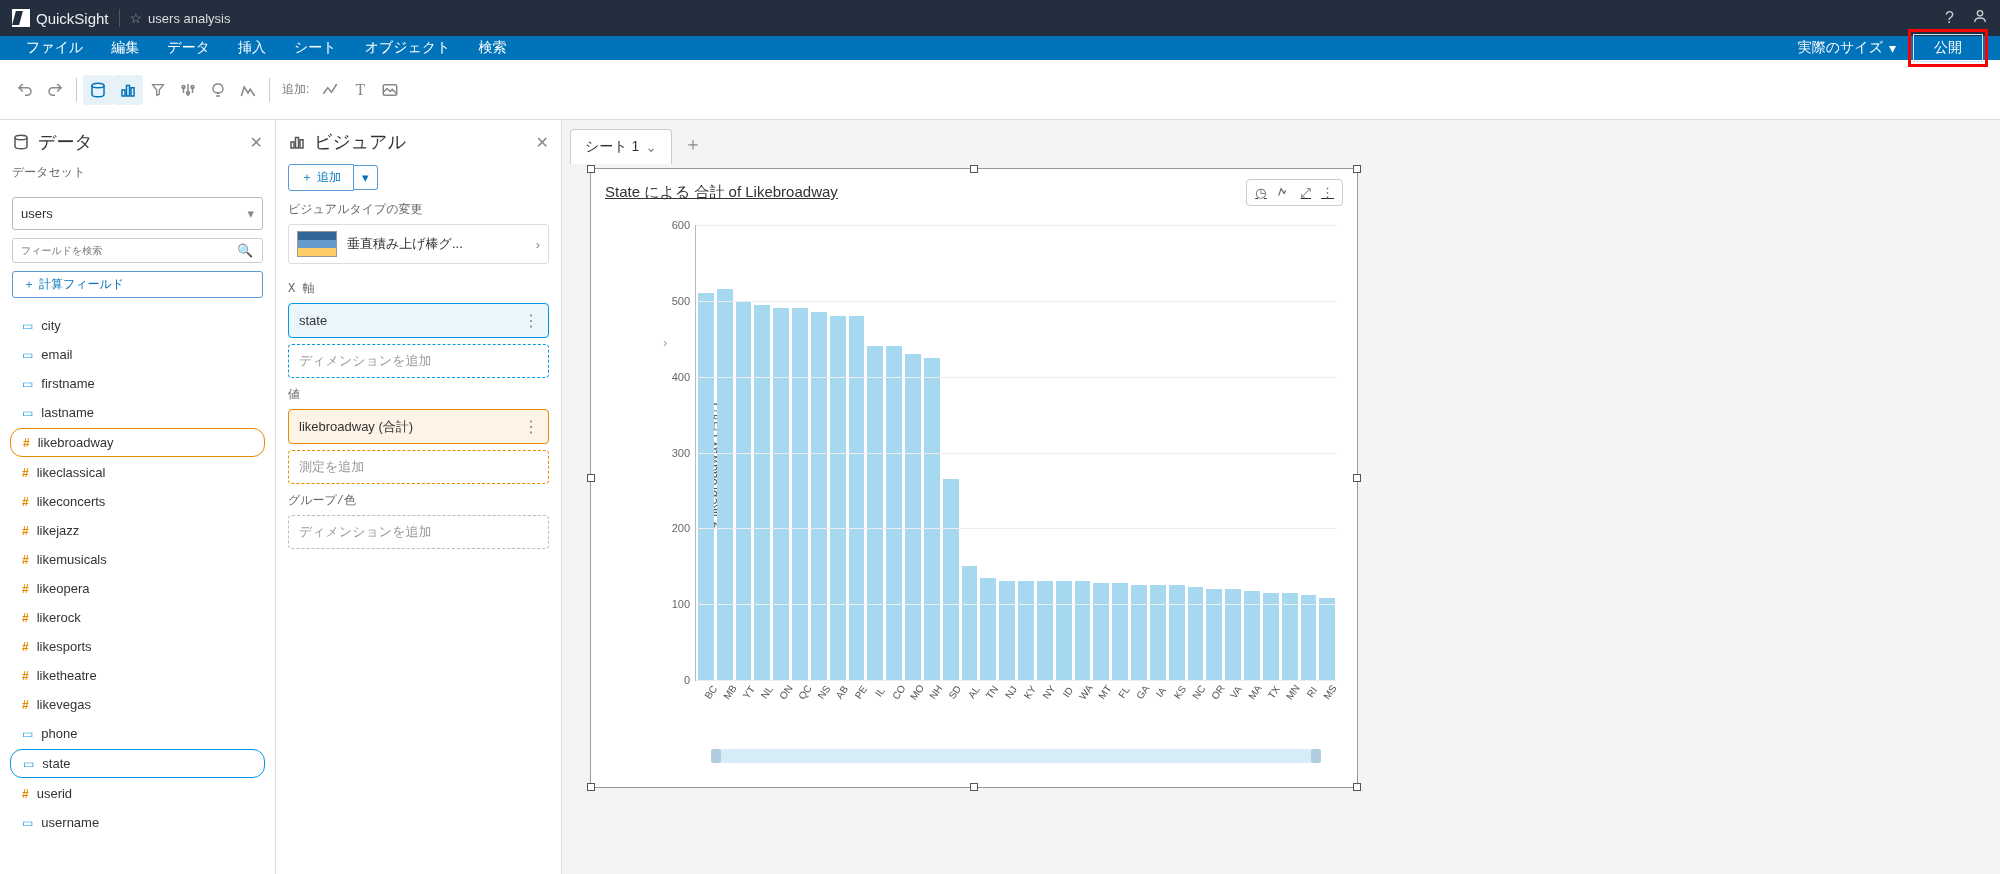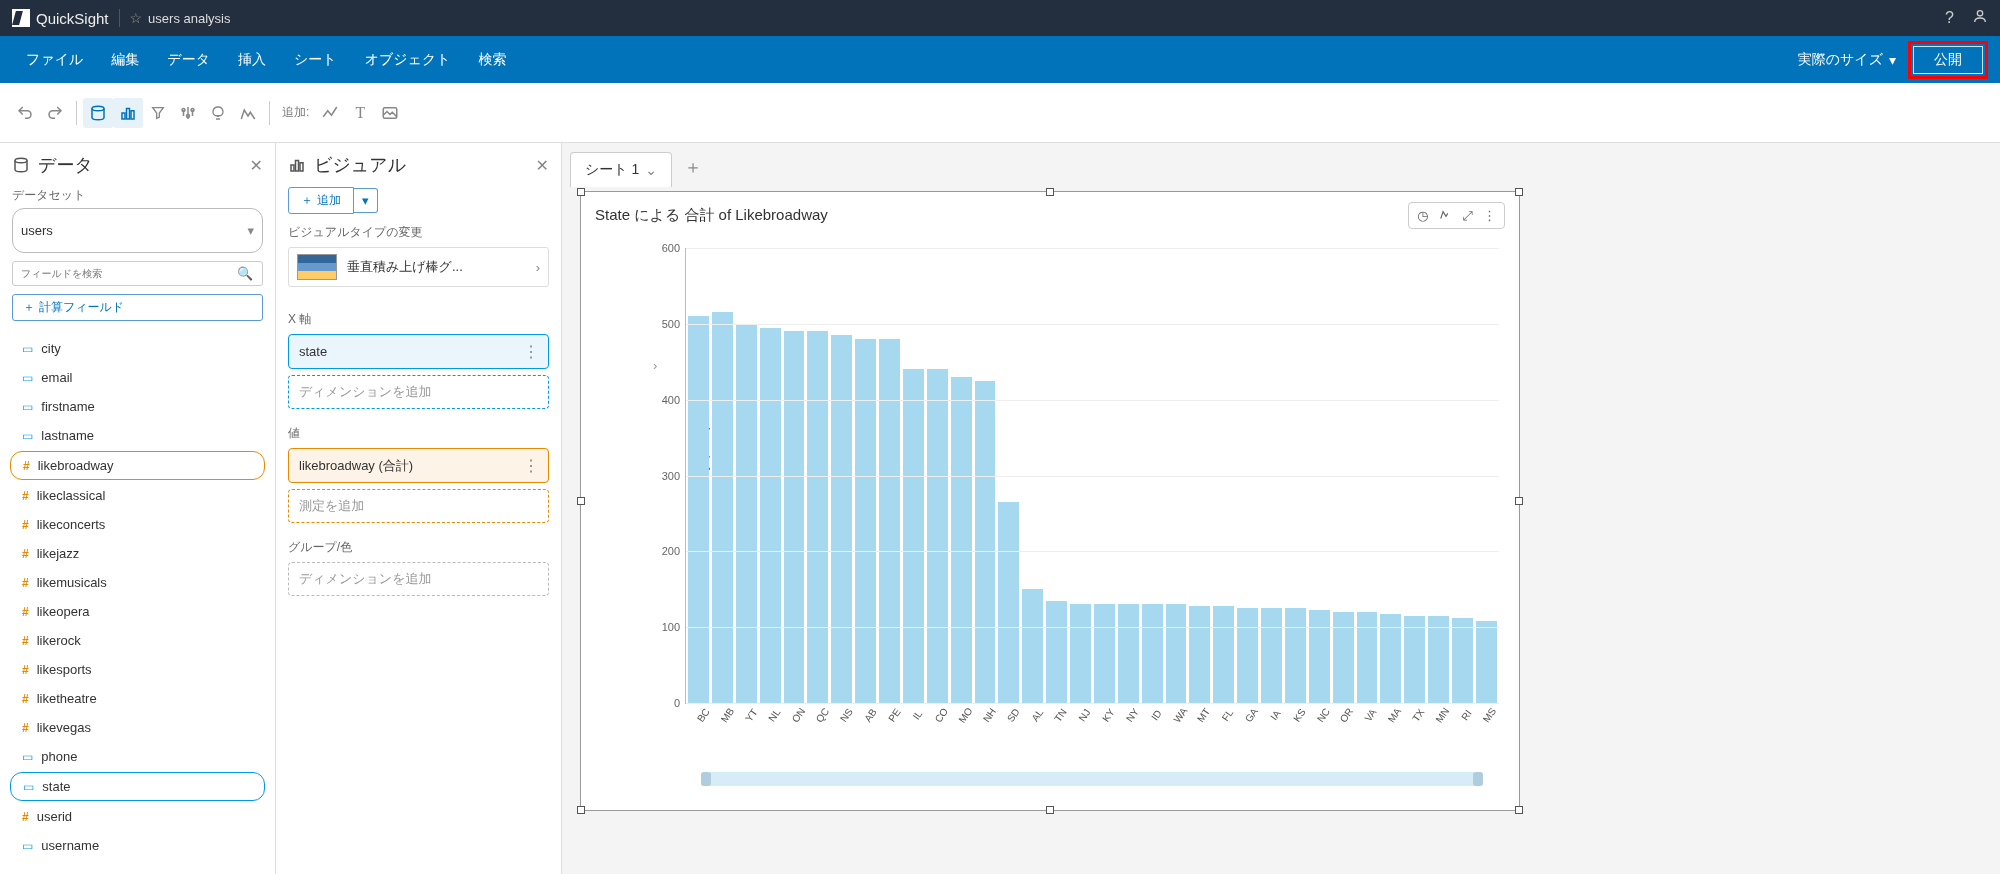--- a/index.html
+++ b/index.html
@@ -10,21 +10,21 @@
   .topbar .logo { display: flex; align-items: center; gap: 6px; font-weight: 500; font-size: 15px; }
   .topbar .logo-icon { width:18px; height:18px; background:#fff; display:inline-block; position:relative; }
   .topbar .logo-icon::after{content:"";position:absolute;left:2px;top:2px;width:7px;height:14px;background:#232f3e;transform:skewX(-15deg);}
   .topbar .divider { width:1px; height:18px; background:#555; margin:0 10px; }
   .topbar .star { color:#999; font-size:14px; }
   .topbar .analysis-name { margin-left: 6px; font-size:13px; color:#ddd; }
   .topbar .spacer { flex:1; }
   .topbar .top-icon { color:#ccc; font-size:16px; margin-left:18px; cursor:pointer; }
 
   
-  .menubar { height:47px; background:#0073bb; display:flex; align-items:center; color:#fff; padding:0 12px; }
+  .menubar { height:24px; background:#0073bb; display:flex; align-items:center; color:#fff; padding:0 12px; }
   .menubar .menu-item { padding:0 14px; font-size:14px; cursor:pointer; }
   .menubar .spacer{flex:1;}
   .menubar .size-dd{display:flex;align-items:center;gap:6px;font-size:14px;cursor:pointer;}
   .menubar .publish-wrap { border:3px solid #ff0000; padding:2px; margin-left:12px; }
   .menubar .publish-btn { border:1px solid #cce6f5; padding:4px 20px; font-size:14px; cursor:pointer; color:#fff; }
 
   
   .toolbar { height:60px; border-bottom:1px solid #ddd; display:flex; align-items:center; padding:0 10px; background:#fff;}
   .toolbar .tbtn { width:30px; height:30px; display:flex; align-items:center; justify-content:center; color:#555; cursor:pointer; border-radius:3px;}
   .toolbar .tbtn.active { background:#e6f1f8; color:#0073bb; }
@@ -33,21 +33,21 @@
 
   
   .main { display:flex; height:calc(874px - 36px - 40px - 44px); }
   .panel { border-right:1px solid #ddd; background:#fff; display:flex; flex-direction:column; }
   .panel-header { display:flex; align-items:center; padding:10px 12px; gap:8px; font-size:18px; font-weight:400;}
   .panel-header .close { margin-left:auto; cursor:pointer; color:#888; font-size:16px;}
 
   
   .data-panel { width:276px; }
   .subhead { font-size:12px; color:#666; padding:0 12px 4px; }
-  .select-box { margin:0 12px 8px; border:1px solid #bbb; border-radius:12px; padding:14px 8px; display:flex; align-items:center; cursor:pointer; background:#fff;}
+  .select-box { margin:12px 12px 8px; border:1px solid #bbb; border-radius:3px; padding:8px 8px; display:flex; align-items:center; cursor:pointer; background:#fff;}
   .select-box .chev{margin-left:auto;color:#888;}
   .search-row{ margin:0 12px 8px; display:flex; align-items:center; border:1px solid #ccc; border-radius:3px; padding:4px 8px;}
   .search-row input{ border:none; outline:none; flex:1; font-size:10px;}
   .calc-btn{ margin:0 12px 10px; border:1px solid #5b9bd5; border-radius:3px; padding:4px 10px; font-size:12px; color:#0073bb; background:#fff; cursor:pointer; display:inline-flex; align-items:center; gap:4px;}
   .field-list { overflow-y:auto; flex:1; padding:2px 4px 12px;}
   .field-item { display:flex; align-items:center; gap:8px; padding:6px 12px; font-size:13px; cursor:pointer; border-radius:12px; margin:2px 6px;}
   .field-item .ficon{ font-size:12px; }
   .ficon.num{ color:#e68a00; font-weight:bold;}
   .ficon.dim{ color:#0099e6; }
   .field-item.sel-orange{ border:1px solid #e68a00;}
@@ -55,37 +55,37 @@
 
   
   .visual-panel { width:286px; padding-bottom:12px;}
   .addviz-row{ display:flex; align-items:center; gap:0; margin:0 12px 10px;}
   .addviz-btn{ border:1px solid #5b9bd5; border-radius:3px 0 0 3px; padding:4px 12px; font-size:12px; color:#0073bb; display:flex; align-items:center; gap:4px; cursor:pointer;}
   .addviz-dd{ border:1px solid #5b9bd5; border-left:none; border-radius:0 3px 3px 0; padding:4px 8px; color:#0073bb; cursor:pointer;}
   .viztype-label{font-size:12px;color:#666;margin:0 12px 6px;}
   .viztype-row{display:flex;align-items:center;gap:10px;margin:0 12px 14px;border:1px solid #ddd;border-radius:3px;padding:6px 8px;cursor:pointer;}
   .viztype-row .vicon{width:40px;height:26px;background:linear-gradient(to top,#ffcc66 33%,#6699cc 33% 66%,#336699 66%);border:1px solid #999;}
   .viztype-row .chev{margin-left:auto;color:#888;}
-  .well-label{font-size:12px;color:#666;margin:10px 12px 6px;}
+  .well-label{font-size:12px;color:#666;margin:2px 12px 6px;font-family:Liberation Mono, monospace;}
   .well{margin:0 12px 6px;border-radius:4px;padding:7px 10px;font-size:13px;display:flex;align-items:center;cursor:pointer;}
   .well .dots{margin-left:auto;color:#888;font-size:16px;letter-spacing:-1px;}
   .well.filled-blue{border:1px solid #0099e6;background:#eaf5fc;}
   .well.filled-orange{border:1px solid #e68a00;background:#fdf3e6;}
   .well.empty-blue{border:1.5px dashed #0099e6;color:#999;}
   .well.empty-orange{border:1.5px dashed #e68a00;color:#999;}
   .well.empty-gray{border:1.5px dashed #bbb;color:#999;}
 
   
   .canvas{flex:1;background:#f4f4f4;position:relative;}
   .tabstrip{height:44px;display:flex;align-items:flex-end;padding-left:8px;gap:4px;}
   .sheet-tab{background:#fff;border:1px solid #ccc;border-bottom:none;padding:8px 14px;display:flex;align-items:center;gap:6px;font-size:14px;cursor:pointer;border-radius:4px 4px 0 0;}
   .add-tab{padding:8px;color:#888;font-size:18px;cursor:pointer;}
   .sheet-body{position:absolute;top:44px;left:8px;right:8px;bottom:8px;}
 
-  .viz{position:absolute;left:10px;top:4px;width:940px;height:620px;background:#fff;border:1px solid #999;}
+  .viz{position:absolute;left:20px;top:4px;width:768px;height:620px;background:#fff;border:1px solid #999;text-decoration:underline;}
   .viz .sel-handle{position:absolute;width:8px;height:8px;background:#fff;border:1px solid #555;}
   .viz-header{display:flex;align-items:center;padding:10px 14px;}
   .viz-title{font-size:15px;font-weight:500;}
   .viz-tools{margin-left:auto;display:flex;align-items:center;gap:10px;border:1px solid #ccc;border-radius:4px;padding:4px 8px;color:#666;background:#fff;}
   .chart-area{position:absolute;left:50px;top:46px;right:16px;bottom:70px;}
   .ylabel{position:absolute;left:8px;top:50%;transform:translateY(-50%) rotate(-90deg);transform-origin:center;font-size:13px;color:#555;white-space:nowrap;}
   .ylabel .yicon{font-size:11px;}
   .bars{position:absolute;left:54px;right:4px;top:10px;bottom:36px;border-left:1px solid #bbb;border-bottom:1px solid #bbb;}
   .grid-line{position:absolute;left:0;right:0;height:1px;background:#eee;}
   .ytick{position:absolute;right:calc(100% + 6px);font-size:11px;color:#666;transform:translateY(50%);}

